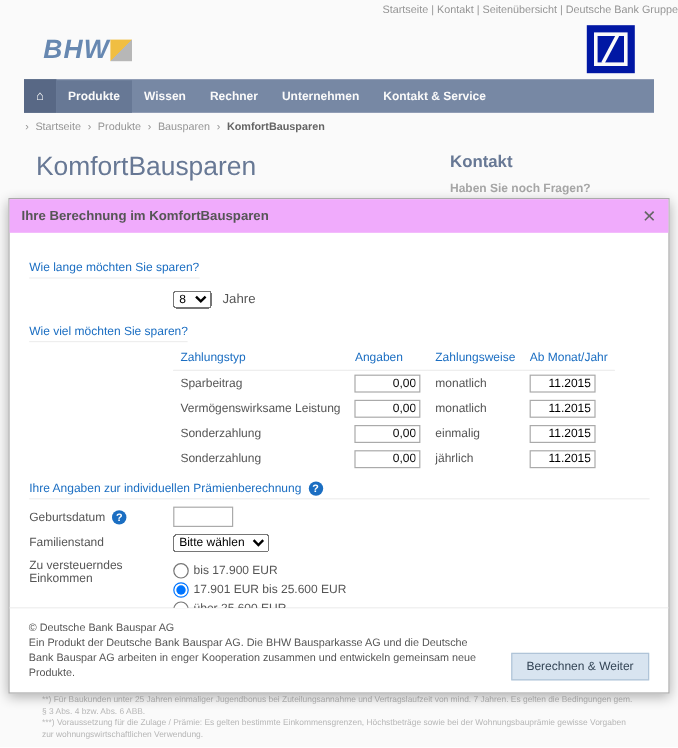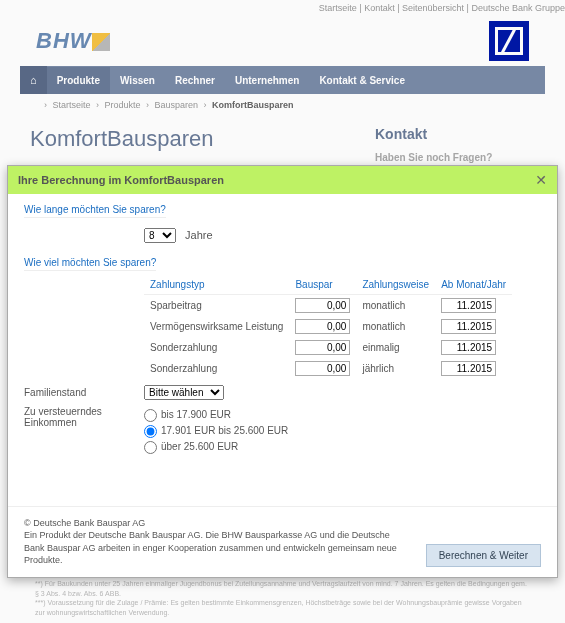--- a/index.html
+++ b/index.html
@@ -13,40 +13,40 @@
   .logo-bhw .swoosh { display: inline-block; width: 18px; height: 18px; background: linear-gradient(135deg, #f5c244 50%, #bbb 50%); vertical-align: middle; }
   .logo-db { width: 40px; height: 40px; background: #0018a8; position: relative; }
   .logo-db::after { content: ""; position: absolute; inset: 6px; border: 3px solid #fff; }
   .logo-db .slash { position: absolute; width: 3px; height: 26px; background: #fff; top: 7px; left: 18px; transform: rotate(28deg); }
   
   .mainnav { background: #7a8ba8; color: #fff; display: flex; align-items: center; margin: 0 20px; }
   .mainnav .home { background: #5a6b88; padding: 8px 10px; }
   .mainnav a { color: #fff; text-decoration: none; padding: 8px 10px; font-size: 10px; font-weight: bold; }
   .mainnav a.active { background: #6a7b98; }
   
-  .breadcrumb { padding: 6px 44px; font-size: 9px; color: #999; }
+  .breadcrumb { padding: 6px 21px; font-size: 9px; color: #999; }
   .breadcrumb span { margin: 0 3px; }
   .breadcrumb .current { color: #666; font-weight: bold; }
   
   .page { display: flex; padding: 0 30px; gap: 20px; }
   .main-col { flex: 1; }
   .side-col { width: 160px; }
   h1 { color: #6a7b98; font-size: 22px; font-weight: normal; margin: 10px 0; }
   h2.sub { color: #6a7b98; font-size: 12px; font-weight: bold; margin: 15px 0 5px; }
   .side-col h3 { color: #6a7b98; font-size: 14px; font-weight: bold; margin: 10px 0; }
   .side-col .q { color: #aaa; font-size: 10px; font-weight: bold; }
   .side-col .tel { color: #bbb; font-size: 10px; margin-top: 3px; }
   
   .overlay { position: absolute; inset: 0; background: rgba(0,0,0,0.02); }
   .modal { position: absolute; top: 165px; left: 7px; right: 7px; bottom: 45px; background: #fff; border: 1px solid #aaa; box-shadow: 0 3px 10px rgba(0,0,0,0.3); display: flex; flex-direction: column; }
-  .modal-header { display: flex; justify-content: space-between; align-items: center; padding: 6px 10px; background: #bef264; gap: 32px; }
+  .modal-header { display: flex; justify-content: space-between; align-items: center; padding: 6px 10px; background: #f0abfc; gap: 32px; }
   .modal-header .title { font-size: 11px; font-weight: bold; color: #555; }
   .modal-header .close { font-size: 14px; color: #666; cursor: pointer; background: none; border: none; }
   
-  .modal-body { flex: 1; padding: 2px 16px; overflow: auto; }
+  .modal-body { flex: 1; padding: 16px 16px; overflow: auto; }
   .section-label { color: #1b6ec2; font-size: 10px; font-weight: normal; margin: 8px 0 4px; display: inline-block; border-bottom: 1px solid #eee; padding-bottom: 2px; }
   .section-label.wide { display: block; }
   
   .years-row { padding: 6px 0 6px 120px; }
   .years-row select { width: 32px; font-size: 10px; }
   .years-row .lbl { margin-left: 6px; color: #555; }
   
   table.payments { margin-left: 120px; border-collapse: collapse; }
   table.payments th { text-align: left; color: #1b6ec2; font-weight: normal; font-size: 10px; padding: 4px 6px; border-bottom: 1px solid #eee; }
   table.payments td { padding: 3px 6px; font-size: 10px; color: #555; vertical-align: middle; }
@@ -131,21 +131,21 @@
     <div class="years-row">
       <select><option>8</option></select>
       <span class="lbl">Jahre</span>
     </div>
     
     <span class="section-label">Wie viel möchten Sie sparen?</span>
     <table class="payments">
       <thead>
           <tr>
         <th>Zahlungstyp</th>
-        <th>Bauspar</th>
+        <th>Angaben</th>
         <th>Zahlungsweise</th>
         <th>Ab Monat/Jahr</th>
       </tr>
         </thead>
       <tbody>
         <tr>
           <td>Sparbeitrag</td>
           <td><input value="0,00" style=""></td>
           <td>monatlich</td>
           <td><input value="11.2015" style=""></td>
@@ -164,21 +164,32 @@
         </tr>
         <tr>
           <td>Sonderzahlung</td>
           <td><input value="0,00" style=""></td>
           <td>jährlich</td>
           <td><input value="11.2015" style=""></td>
         </tr>
       </tbody>
     </table>
     
+    <span class="section-label wide">
+      <span>Ihre Angaben zur individuellen Prämienberechnung</span>
+      <span class="info-icon">?</span>
+    </span>
     
+    <div class="form-row">
+      <span class="flabel">
+        <span>Geburtsdatum</span>
+        <span class="info-icon">?</span>
+      </span>
+      <input type="text" style="">
+    </div>
     <div class="form-row">
       <span class="flabel">Familienstand</span>
       <select><option>Bitte wählen</option></select>
     </div>
     <div class="form-row" style="align-items:flex-start">
       <span class="flabel">Zu versteuerndes Einkommen</span>
       <div class="radio-group" style="margin-left:0">
         <label><input type="radio" name="inc" style=""><span>bis 17.900 EUR</span></label>
         <label><input type="radio" name="inc" checked="" style=""><span>17.901 EUR bis 25.600 EUR</span></label>
         <label><input type="radio" name="inc" style=""><span>über 25.600 EUR</span></label>

